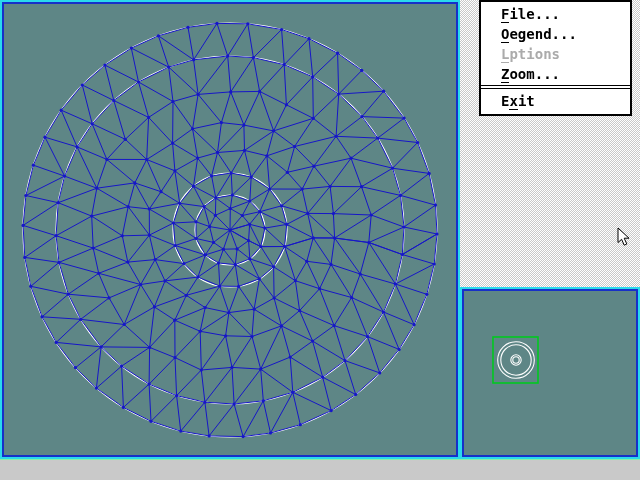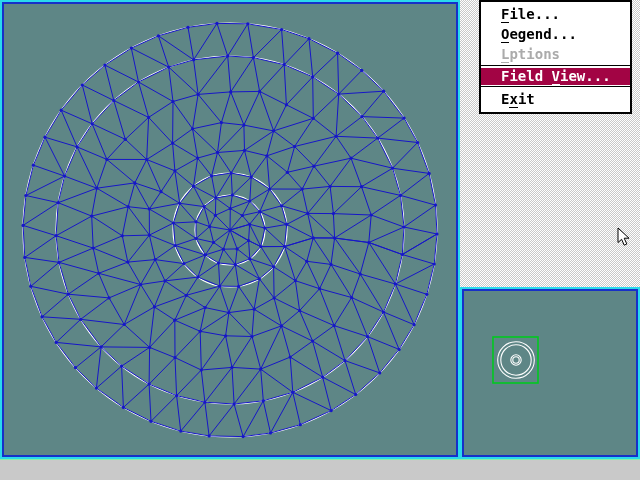--- a/index.html
+++ b/index.html
@@ -283,22 +283,22 @@
         </svg>
     </div>
   </div>
 
   <div class="right-area"></div>
 
   <div class="menu">
     <div class="menu-row"><span></span><span class="hotkey">F</span><span>ile...</span></div>
     <div class="menu-row"><span></span><span class="hotkey">O</span><span>egend...</span></div>
     <div class="menu-row disabled"><span></span><span class="hotkey">L</span><span>ptions</span></div>
+    <div class="menu-row"><span></span><span class="hotkey">Z</span><span>oom...</span></div>
     <div class="menu-sep"></div>
-    <div class="menu-row highlight"><span>Field </span><span class="hotkey">V</span><span>iew...</span></div>
     <div class="menu-sep"></div>
     <div class="menu-row"><span>E</span><span class="hotkey">x</span><span>it</span></div>
   </div>
 
   <div class="overview">
     <div class="ov-inner">
       <svg id="ov-svg" width="172" height="164" viewBox="0 0 172 164">
           <circle cx="52" cy="69" r="18.3" fill="none" stroke="#ffffff" stroke-width="1.1"></circle>
           <circle cx="52" cy="69" r="15.2" fill="none" stroke="#ffffff" stroke-width="1.1"></circle>
           <circle cx="52" cy="69" r="5.2" fill="none" stroke="#ffffff" stroke-width="1.1"></circle>

